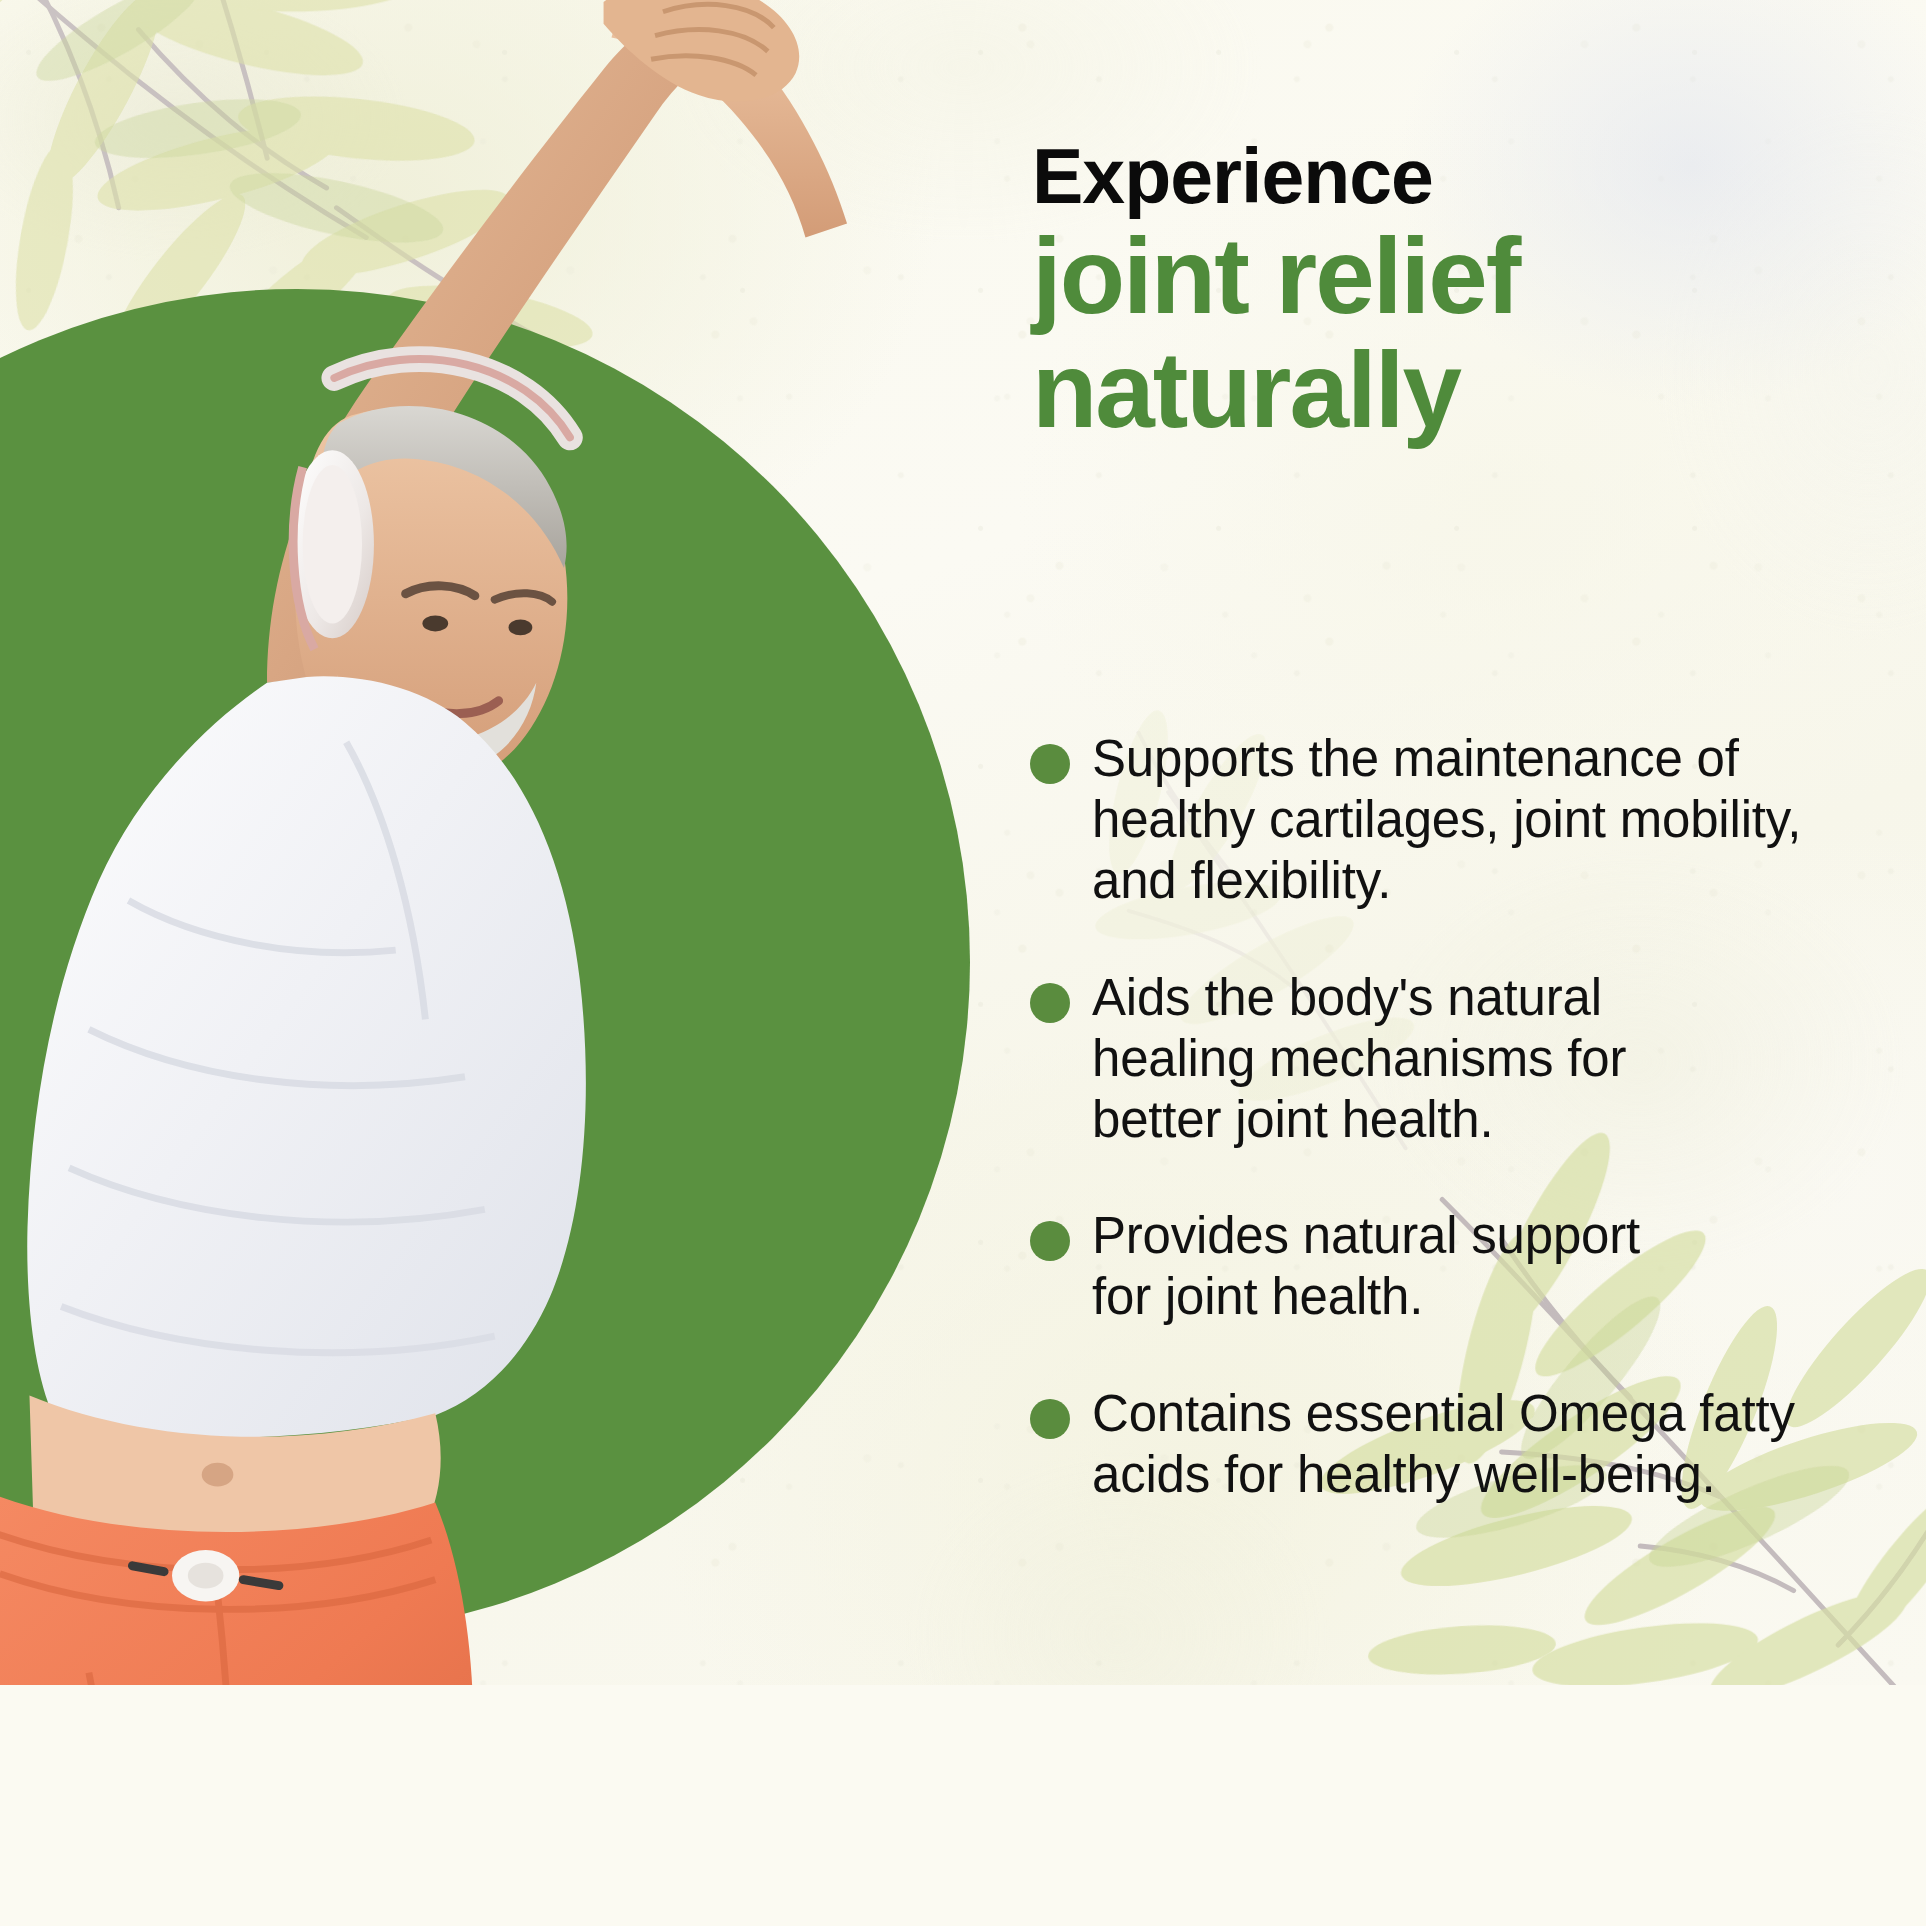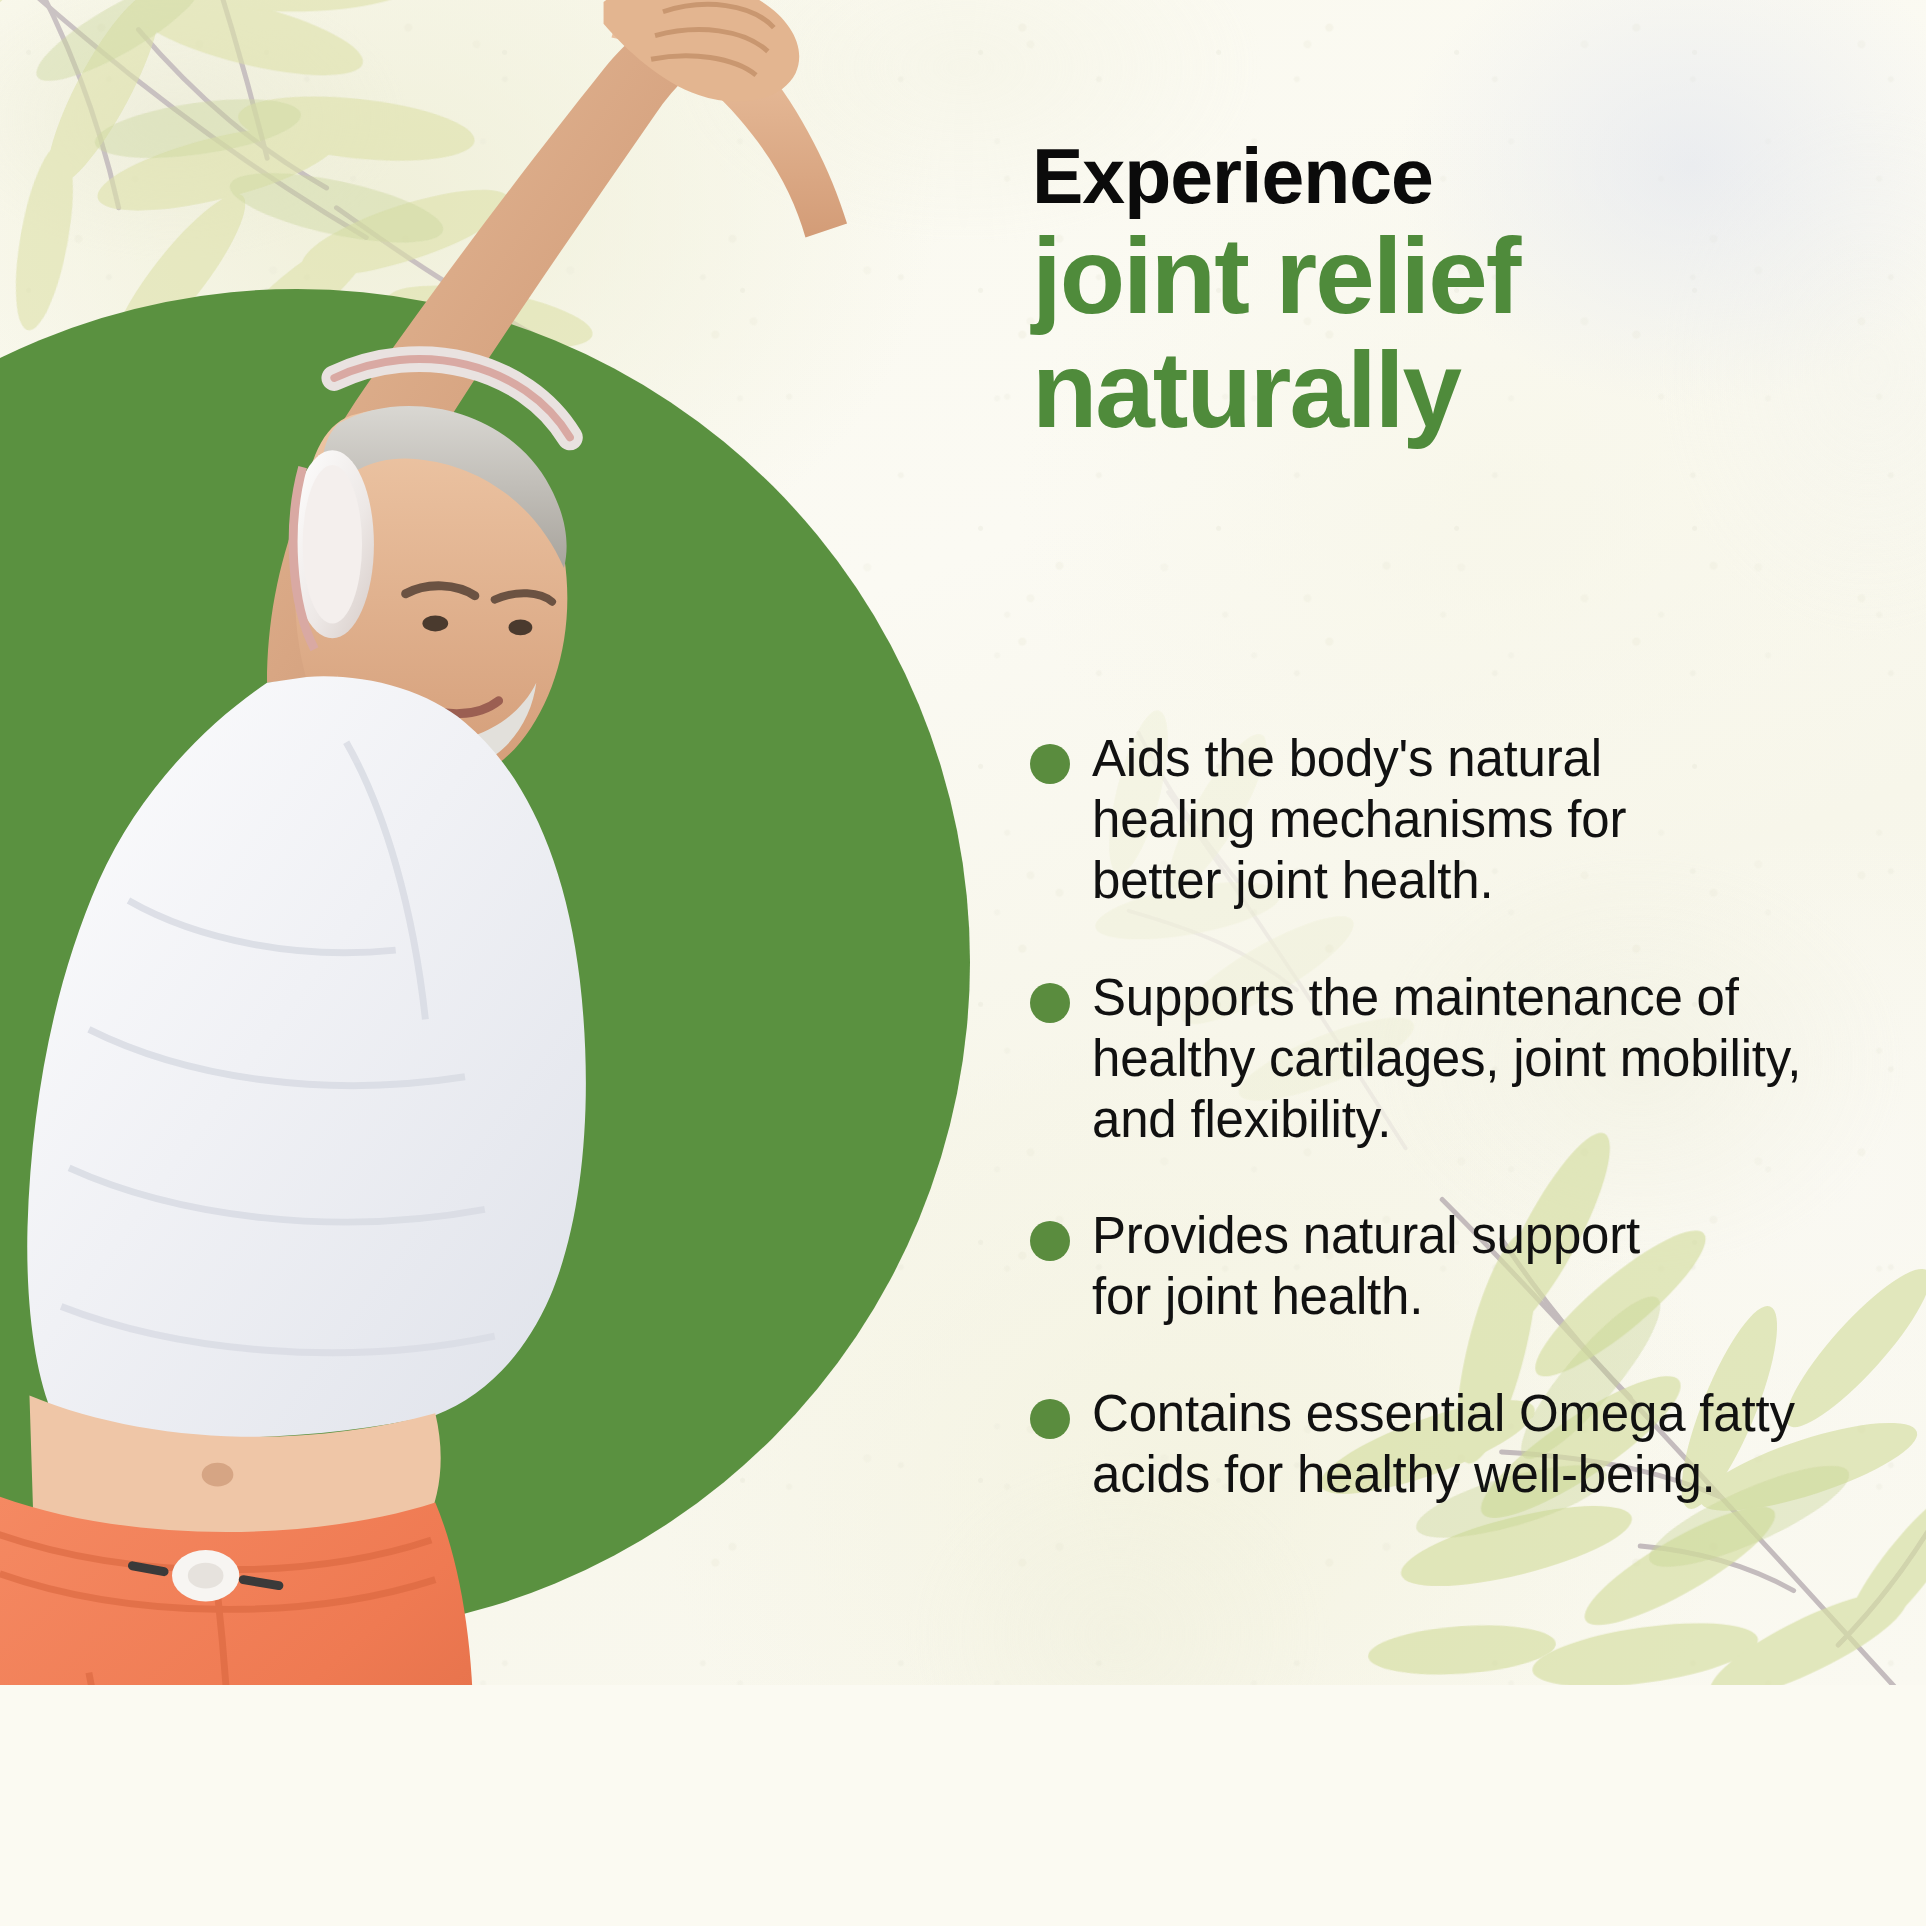--- a/index.html
+++ b/index.html
@@ -322,27 +322,27 @@
 
   <div class="content">
 
     <div class="headline">
       <div class="kicker">Experience</div>
       <div class="title-line">joint relief</div>
       <div class="title-line">naturally</div>
     </div>
 
     <div class="bullets">
+      <div class="bullet b1">
+        <span class="dot"></span>
+        <span class="btext">Supports the maintenance of healthy cartilages, joint mobility, and flexibility.</span>
+      </div>
       <div class="bullet b0">
         <span class="dot"></span>
         <span class="btext">Aids the body's natural healing mechanisms for better joint health.</span>
-      </div>
-      <div class="bullet b1">
-        <span class="dot"></span>
-        <span class="btext">Supports the maintenance of healthy cartilages, joint mobility, and flexibility.</span>
       </div>
       <div class="bullet b2">
         <span class="dot"></span>
         <span class="btext">Provides natural support for joint health.</span>
       </div>
       <div class="bullet b3">
         <span class="dot"></span>
         <span class="btext">Contains essential Omega fatty acids for healthy well-being.</span>
       </div>
     </div>

